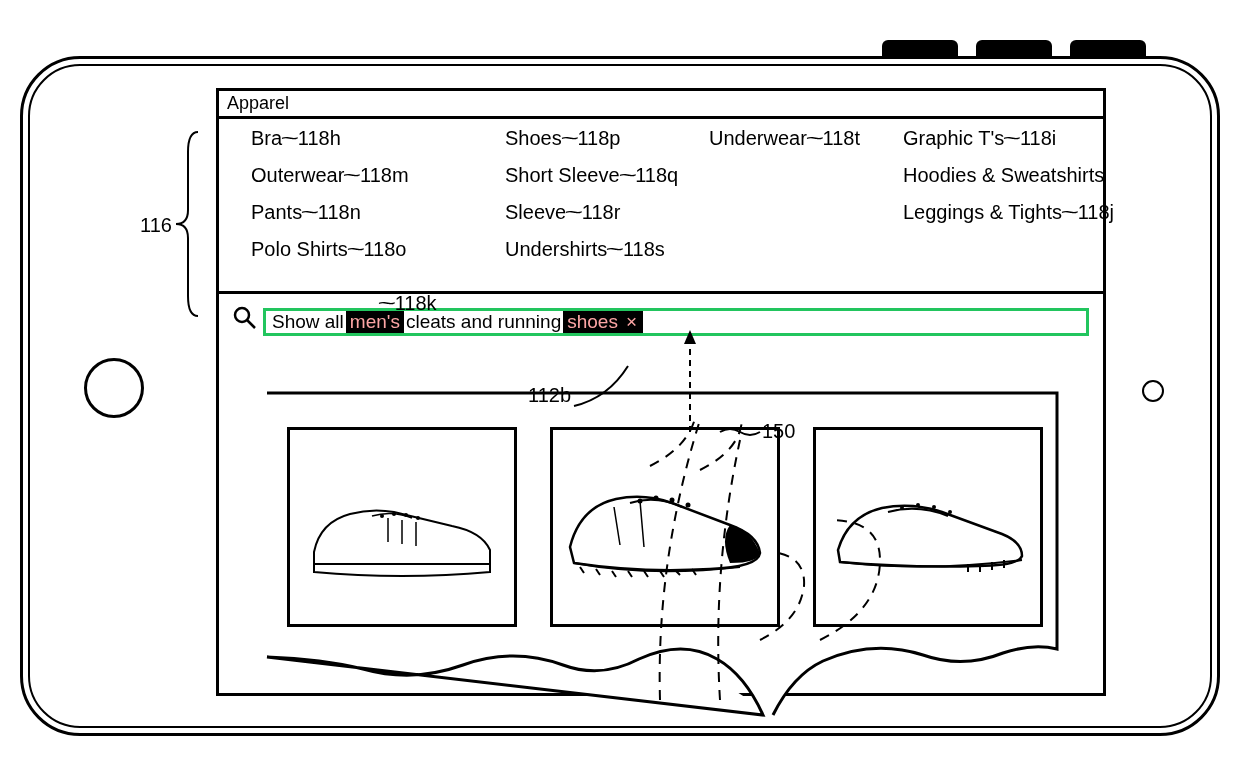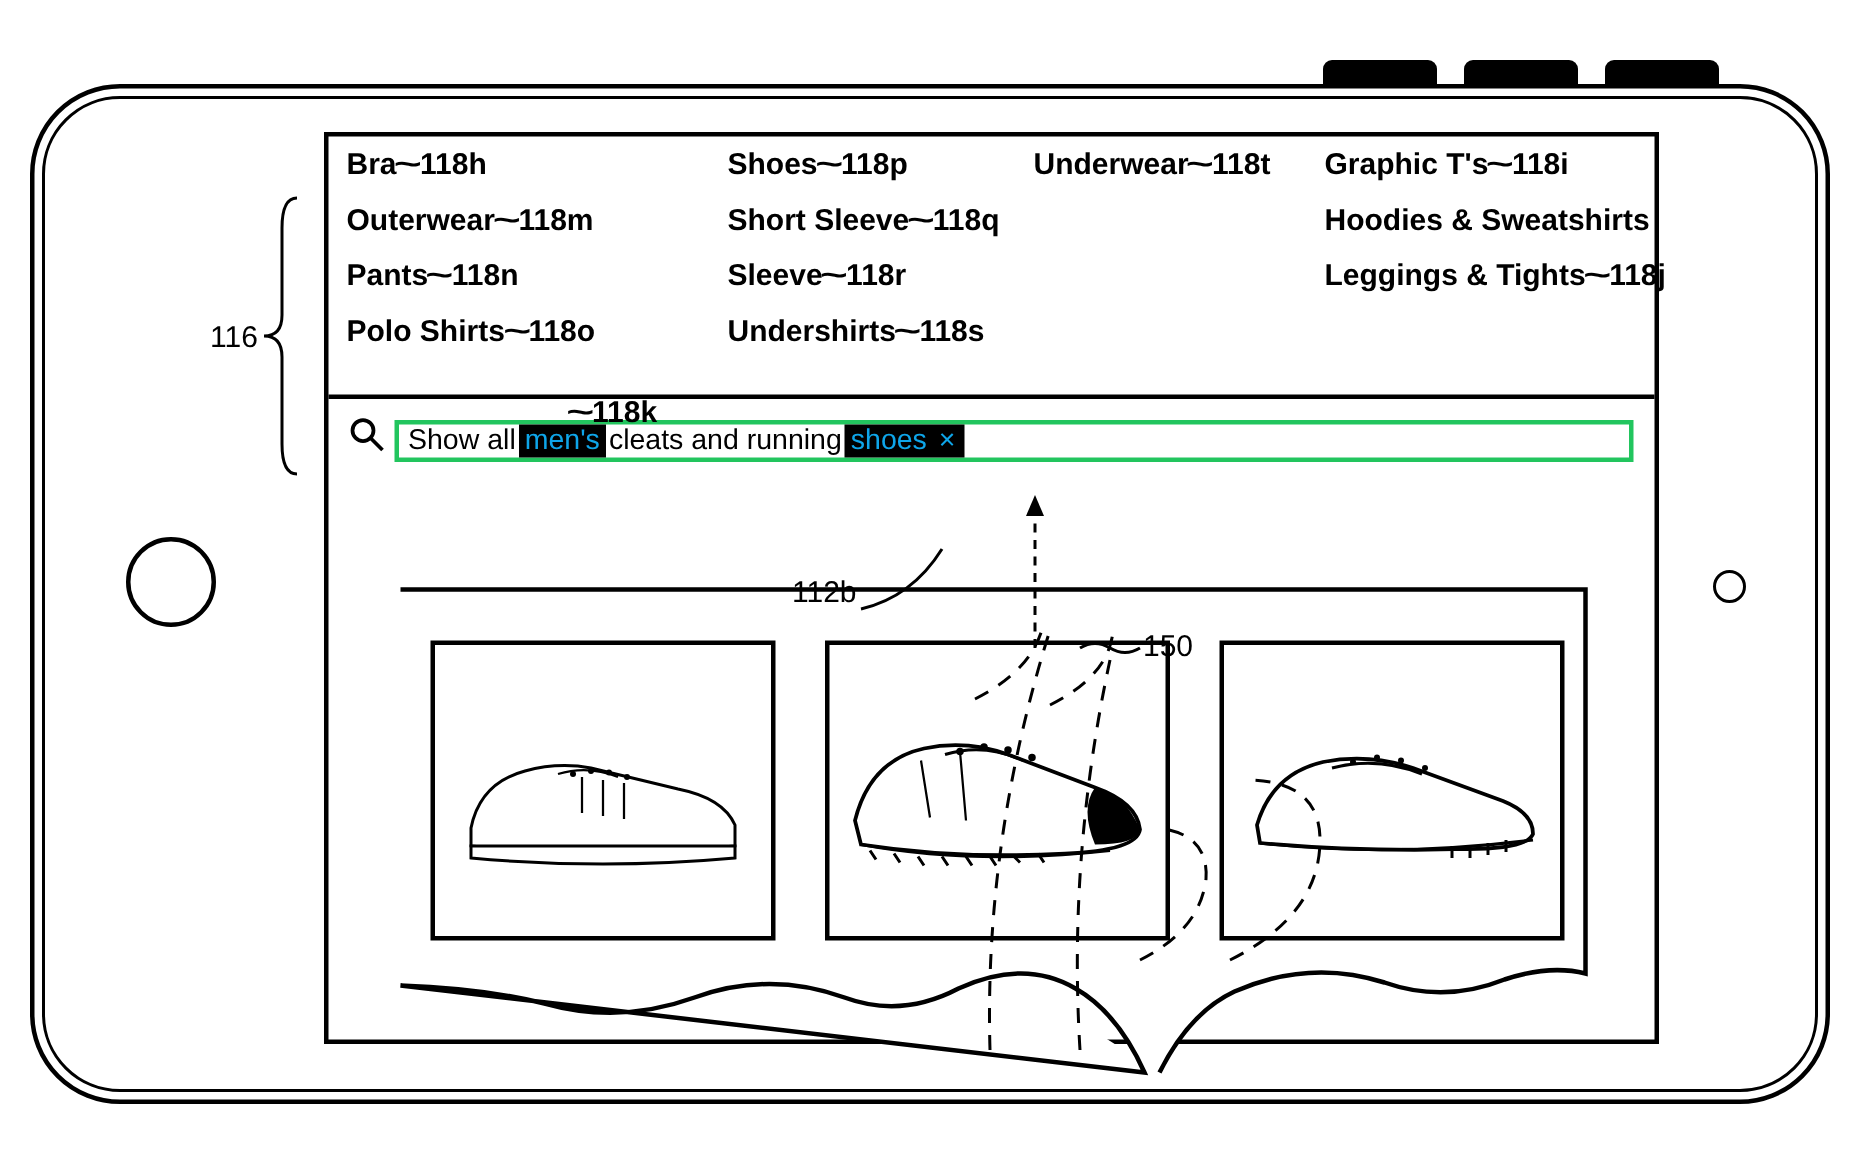--- a/index.html
+++ b/index.html
@@ -15,29 +15,29 @@
   
   .hw-btn { position: absolute; top: 40px; height: 18px; background: #000; border-radius: 6px 6px 0 0; }
   .hw1 { left: 882px; width: 76px; }
   .hw2 { left: 976px; width: 76px; }
   .hw3 { left: 1070px; width: 76px; }
 
   
   .screen { position: absolute; left: 216px; top: 88px; width: 890px; height: 608px; border: 3px solid #000; background: #fff; }
 
   .header { border-bottom: 3px solid #000; padding: 2px 8px; font-size: 18px; }
-  .categories { border-bottom: 3px solid #000; padding: 8px 18px 30px 12px; position: relative; font-weight: bold; }
+  .categories { border-bottom: 3px solid #000; padding: 8px 18px 30px 32px; position: relative; }
   .cat-grid { display: grid; grid-template-columns: 250px 200px 190px 200px; column-gap: 4px; row-gap: 14px; font-size: 20px; white-space: nowrap; }
   .cat-item { cursor: pointer; }
   .tilde { display: inline-block; transform: scaleX(1.6); margin: 0 2px; }
 
   .searchbar-row { display: flex; align-items: center; gap: 6px; margin: 12px 14px 0 14px; }
   .mag { font-size: 26px; font-weight: bold; }
   .searchbar { flex: 1; border: 3px solid #22c55e; height: 28px; display: flex; align-items: center; padding: 0 6px; font-size: 19px; }
-  .chip { background: #000; color: #0ea5e9; padding: 0 4px; margin: 0 2px; }
+  .chip { background: #000; color: #fca5a5; padding: 0 4px; margin: 0 2px; }
   .x-chip { margin-left: -2px; padding-right: 6px; }
 
   .indicator { position: absolute; left: 611px; top: 318px; width: 30px; height: 22px; background: #000; }
 
   
   .tray { position: absolute; left: 44px; top: 298px; width: 798px; height: 330px; }
   .tray-svg { position: absolute; inset: 0; }
   .cards { position: absolute; left: 24px; top: 38px; width: 756px; display: flex; justify-content: space-between; }
   .card { width: 230px; height: 200px; border: 3px solid #000; background: #fff; display: flex; align-items: center; justify-content: center; }
 
@@ -52,20 +52,23 @@
   <div class="hw-btn hw1"></div>
   <div class="hw-btn hw2"></div>
   <div class="hw-btn hw3"></div>
 
   <div class="phone-outer"></div>
   <div class="phone-inner"></div>
   <div class="home-btn"></div>
   <div class="cam"></div>
 
   <div class="screen">
+    <div class="header">
+      <span>Apparel</span>
+    </div>
 
     <div class="categories">
       <div class="cat-grid">
 
         <div class="cat-item">
           <span>Bra</span><span class="tilde">~</span><span>118h</span>
         </div>
         <div class="cat-item">
           <span>Shoes</span><span class="tilde">~</span><span>118p</span>
         </div>

